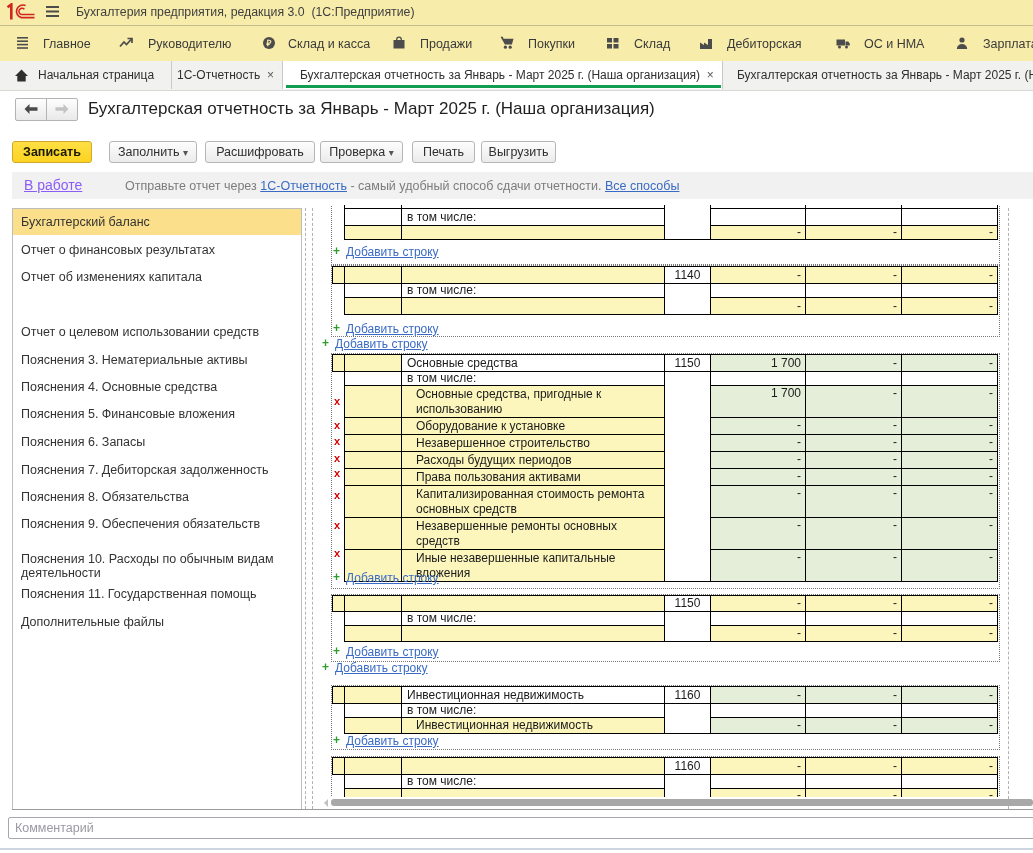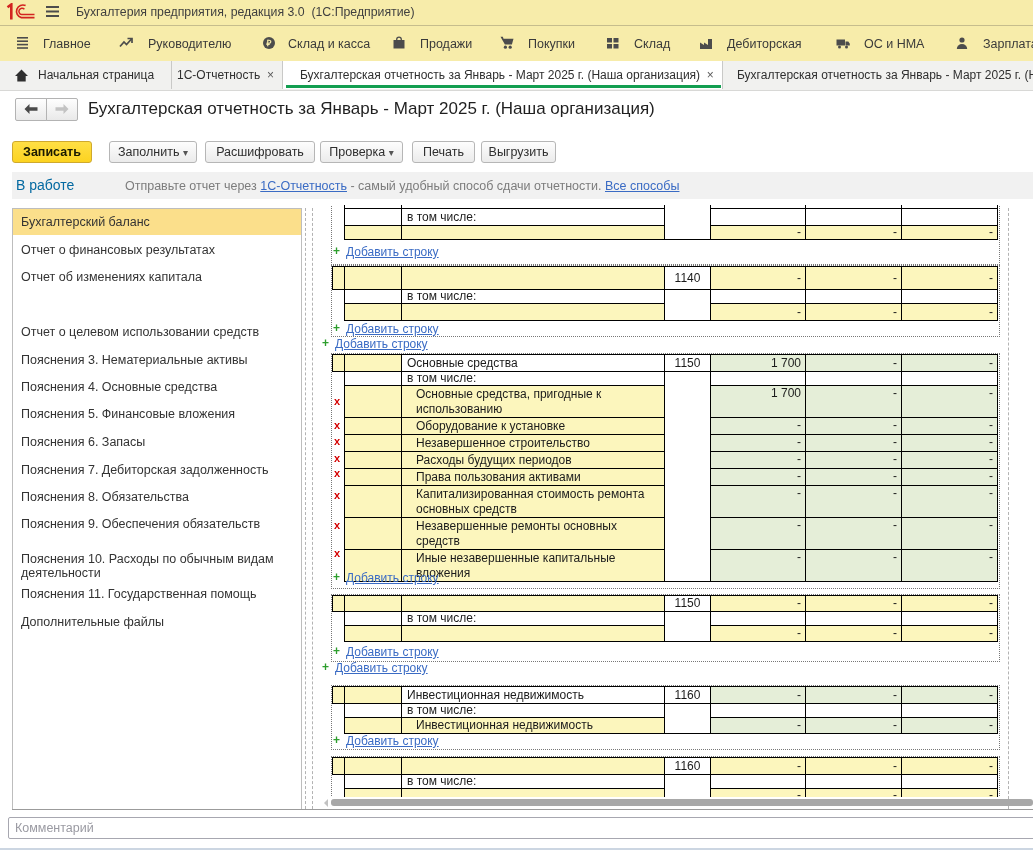--- a/index.html
+++ b/index.html
@@ -154,21 +154,21 @@
       <path d="M8.5,0 L13.5,5 L8.5,10 L8.5,6.7 H0.5 V3.3 H8.5 Z" fill="#c3c3c3"></path>
     </svg></div>
 <div id="pgtitle">Бухгалтерская отчетность за Январь - Март 2025 г. (Наша организация)</div>
 <div class="btn" id="bsave" style="left:12px;width:78px">Записать</div>
 <div class="btn" style="left:109px;width:86px">Заполнить <span style="font-size:10px;color:#555">▾</span></div>
 <div class="btn" style="left:205px;width:108px">Расшифровать</div>
 <div class="btn" style="left:320px;width:81px">Проверка <span style="font-size:10px;color:#555">▾</span></div>
 <div class="btn" style="left:412px;width:61px">Печать</div>
 <div class="btn" style="left:481px;width:73px">Выгрузить</div>
 <div id="statusbar" class="abs">
-<div style="left:4px;top:5px !important;color:#0369a1;font-size:14px !important">В работе</div>
+<div style="left:12px;top:5px !important;color:#8b5cf6;text-decoration:underline;font-size:14px !important">В работе</div>
 <div style="left:113px">Отправьте отчет через <a class="lnk">1С-Отчетность</a> - самый удобный способ сдачи отчетности. <a class="lnk">Все способы</a></div>
 </div>
 <div id="side" class="abs">
     <div class="sit" id="ssel" style="top:0px">Бухгалтерский баланс</div>
     <div class="sit" style="top:28px">Отчет о финансовых результатах</div>
     <div class="sit" style="top:55px">Отчет об изменениях капитала</div>
     <div class="sit" style="top:110px">Отчет о целевом использовании средств</div>
     <div class="sit" style="top:138px">Пояснения 3. Нематериальные активы</div>
     <div class="sit" style="top:165px">Пояснения 4. Основные средства</div>
     <div class="sit" style="top:192px">Пояснения 5. Финансовые вложения</div>
@@ -226,21 +226,21 @@
         <colgroup>
           <col style="width:12px">
           <col style="width:57px">
           <col style="width:263px">
           <col style="width:46px">
           <col style="width:95px">
           <col style="width:96px">
           <col style="width:96px">
         </colgroup>
         <tbody>
-          <tr style="height:23px">
+          <tr style="height:17px">
             <td class="y"></td>
             <td class="y"></td>
             <td class="y"></td>
             <td class="c">1140</td>
             <td class="v y">-</td>
             <td class="v y">-</td>
             <td class="v y">-</td>
           </tr>
           <tr style="height:14px">
             <td class="nb"></td>

